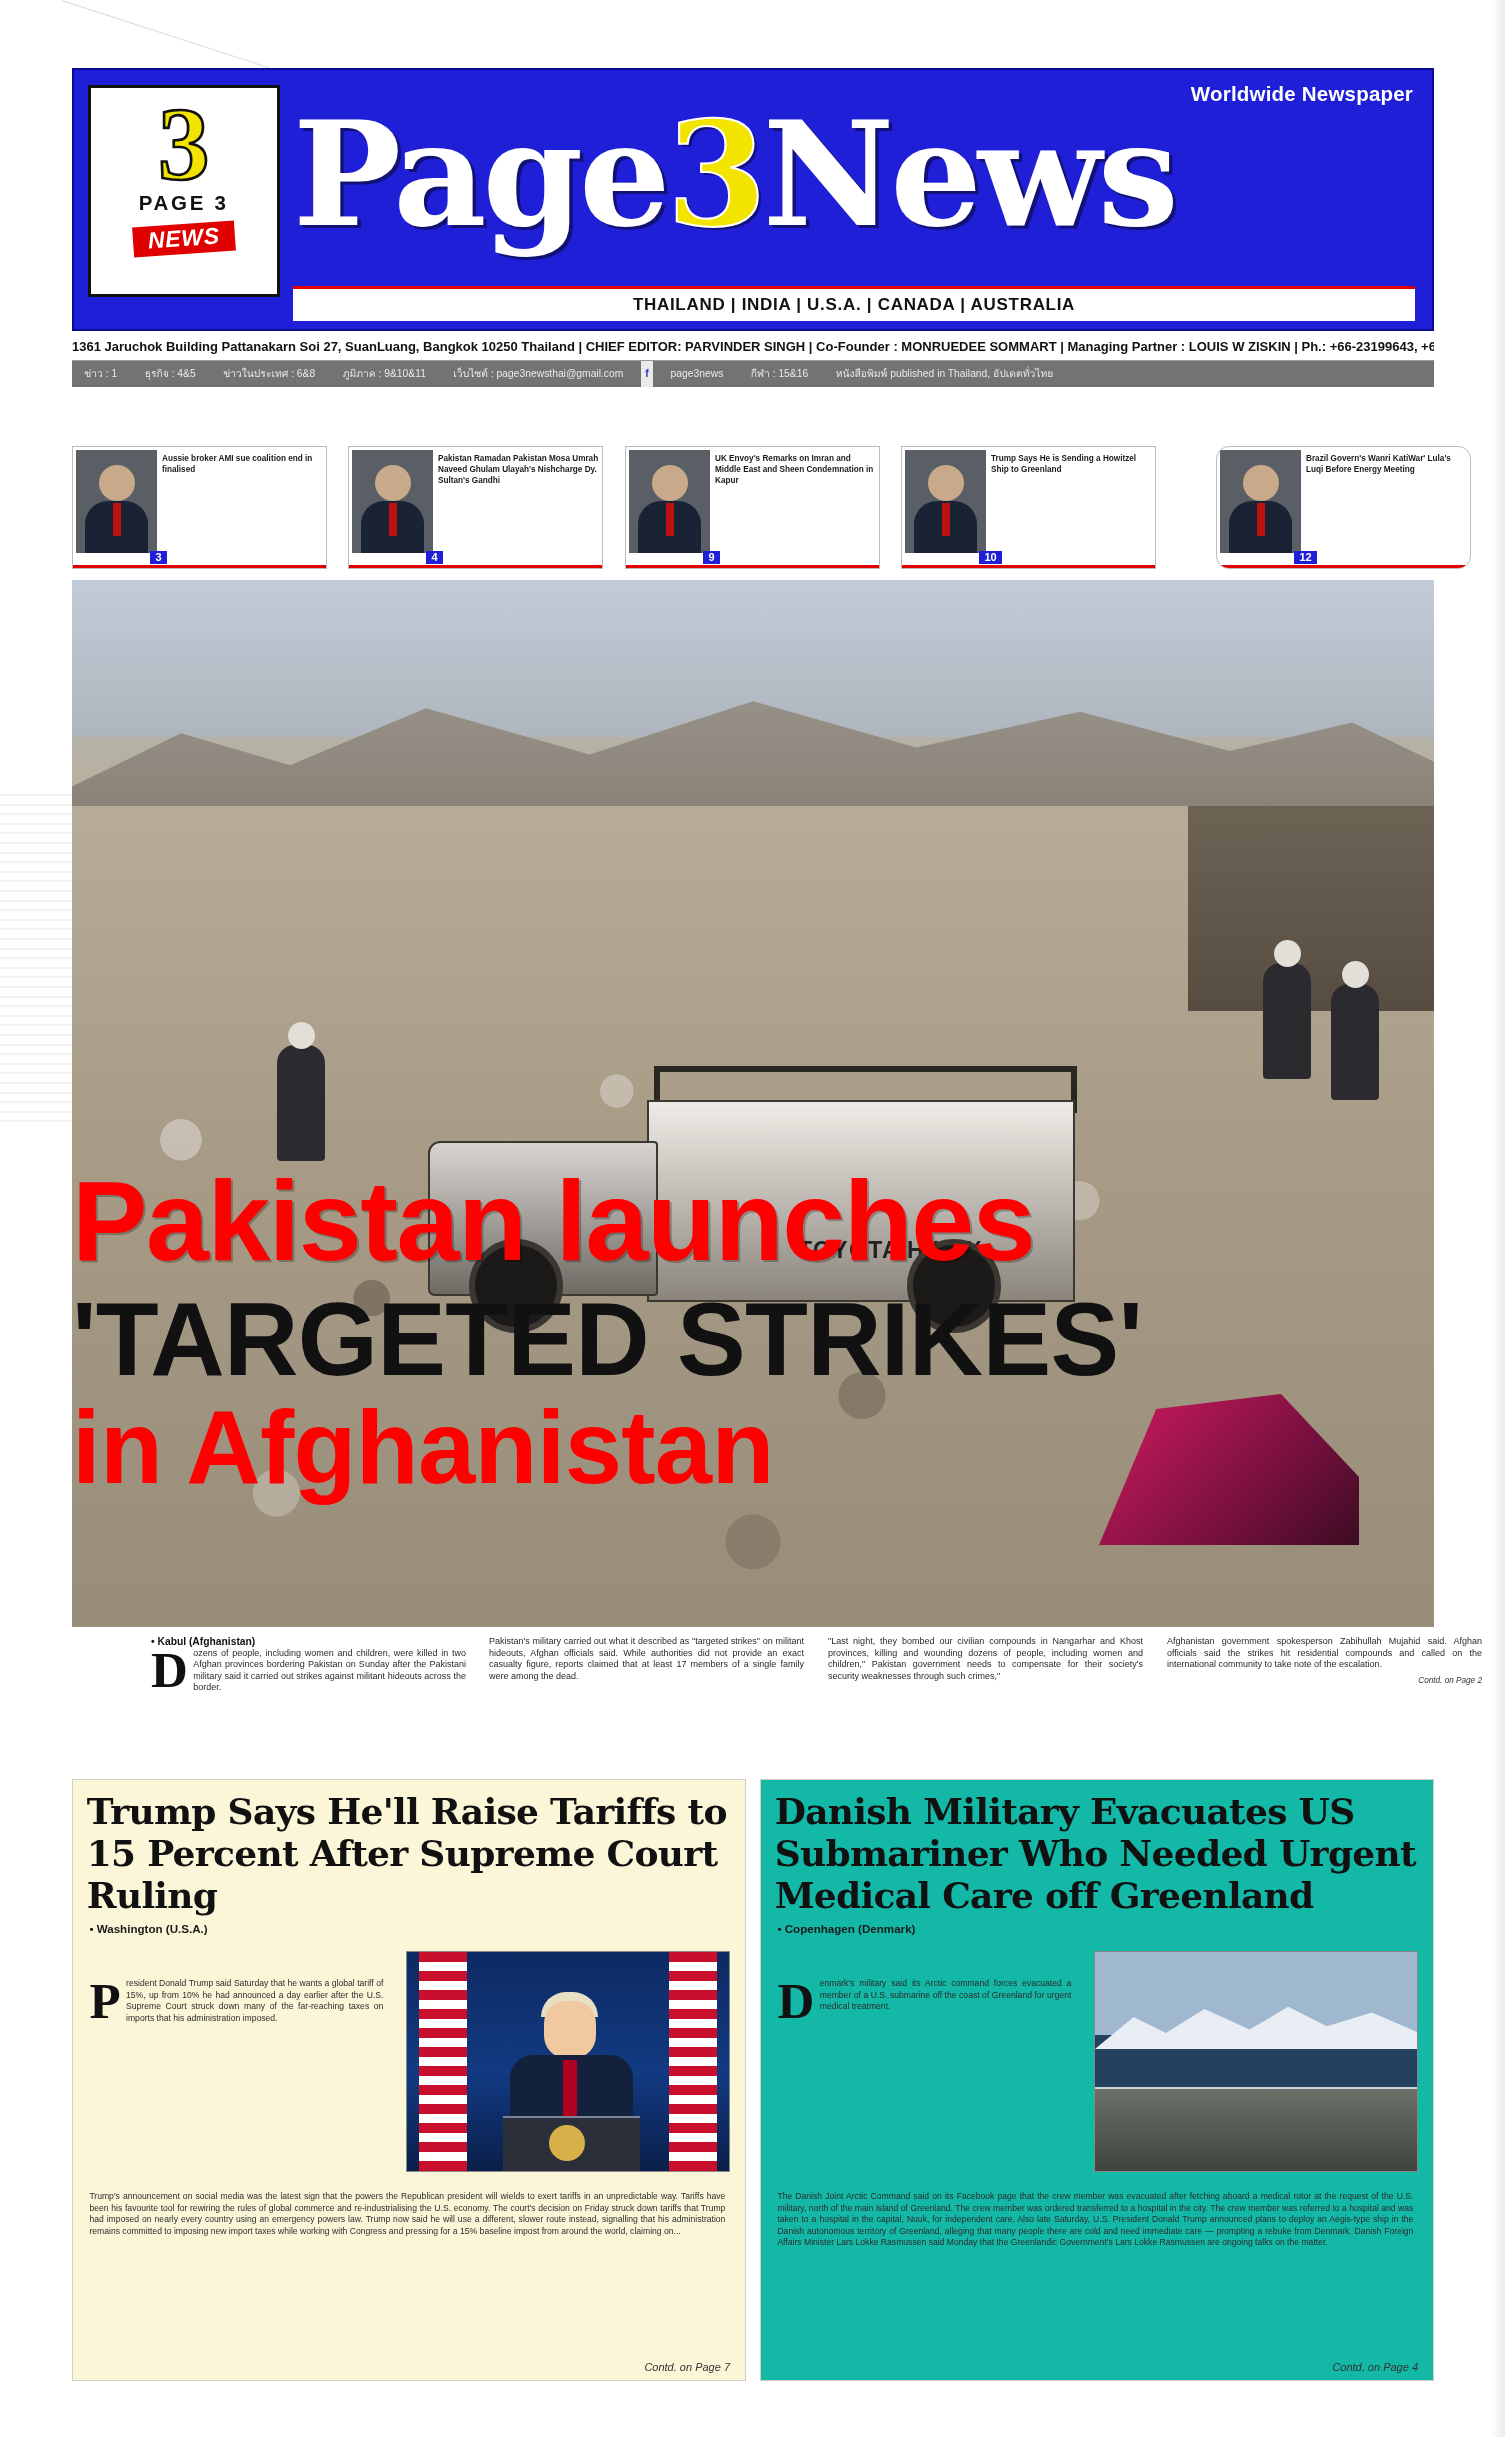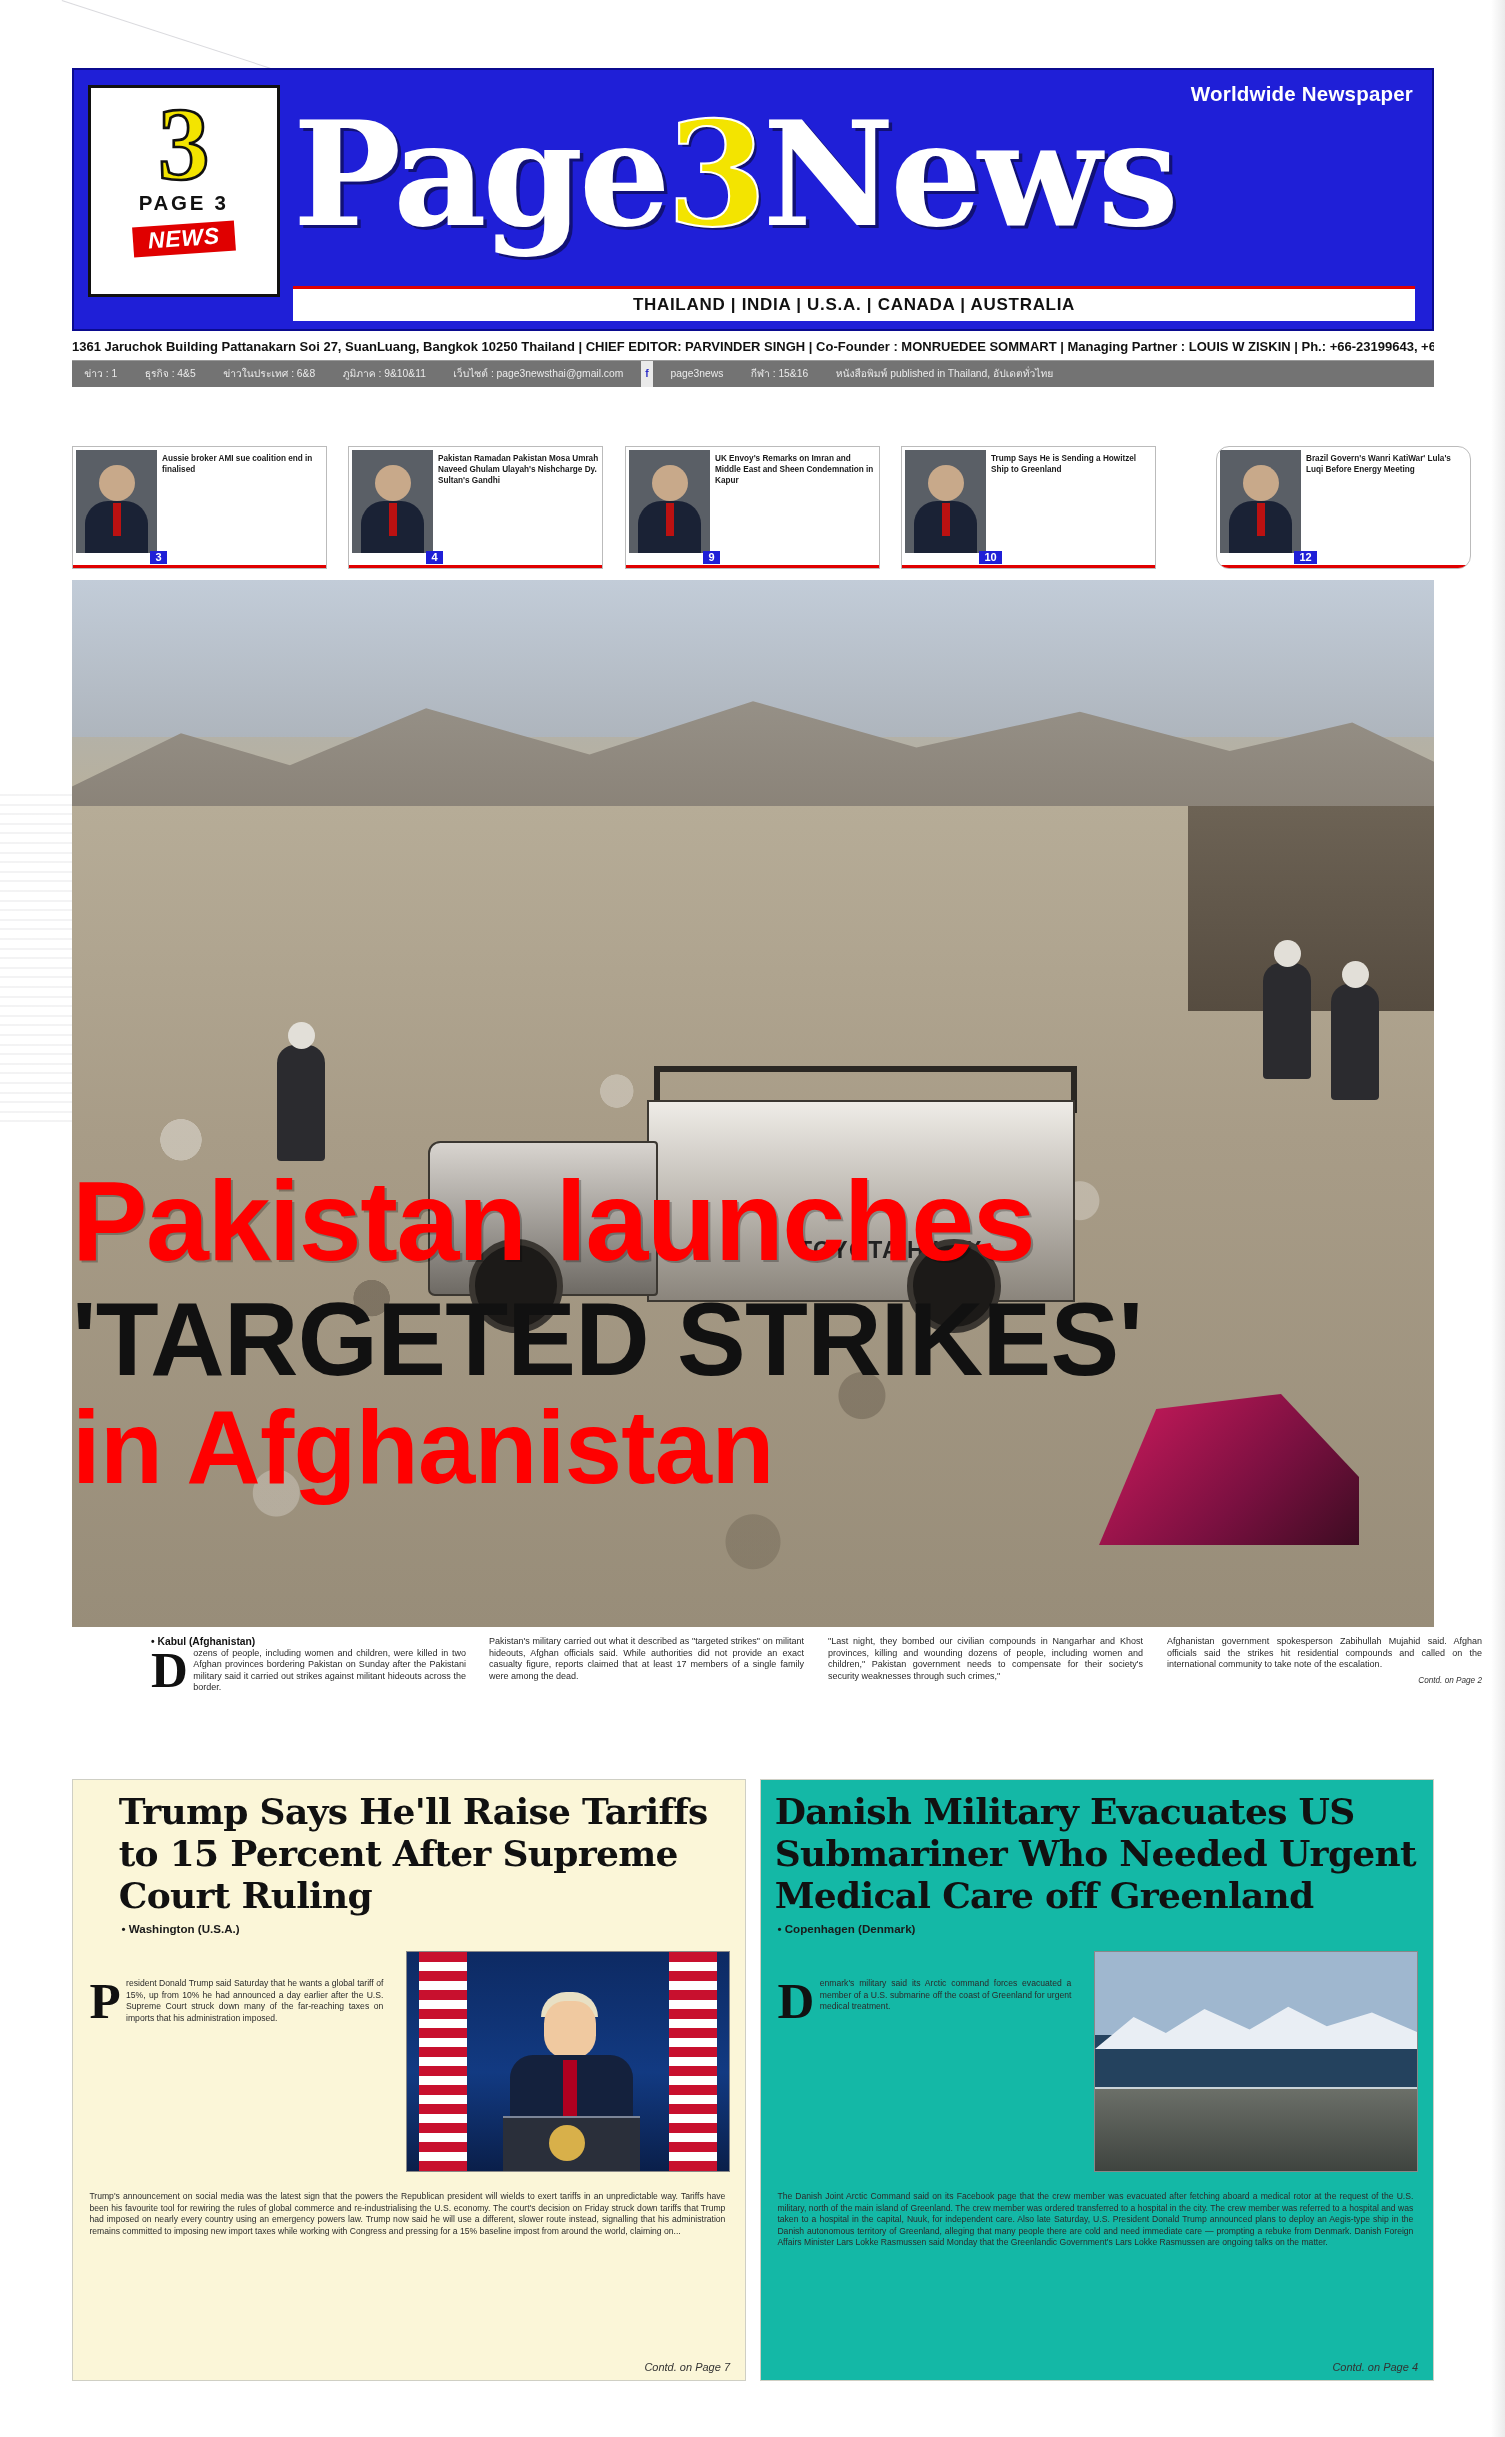--- a/index.html
+++ b/index.html
@@ -386,21 +386,21 @@
     width: 1362px; height: 602px;
   }
   .story {
     position: absolute;
     top: 0;
     width: 674px; height: 602px;
     box-sizing: border-box;
     border: 0.7px solid #cfcfc4;
     overflow: hidden;
   }
-  .story.left { left: 0; background: #fbf6d8; padding-left: 32px; }
+  .story.left { left: 0; background: #fbf6d8; }
   .story.right { left: 688px; background: #14b8a6; }
   .story h2 {
     margin: 9.6px 13.7px 6.8px 13.7px;
     font-family: "DejaVu Serif", serif;
     font-size: 36px;
     line-height: 42px;
     font-weight: bold;
     color: #111;
     letter-spacing: -0.7px;
   }

